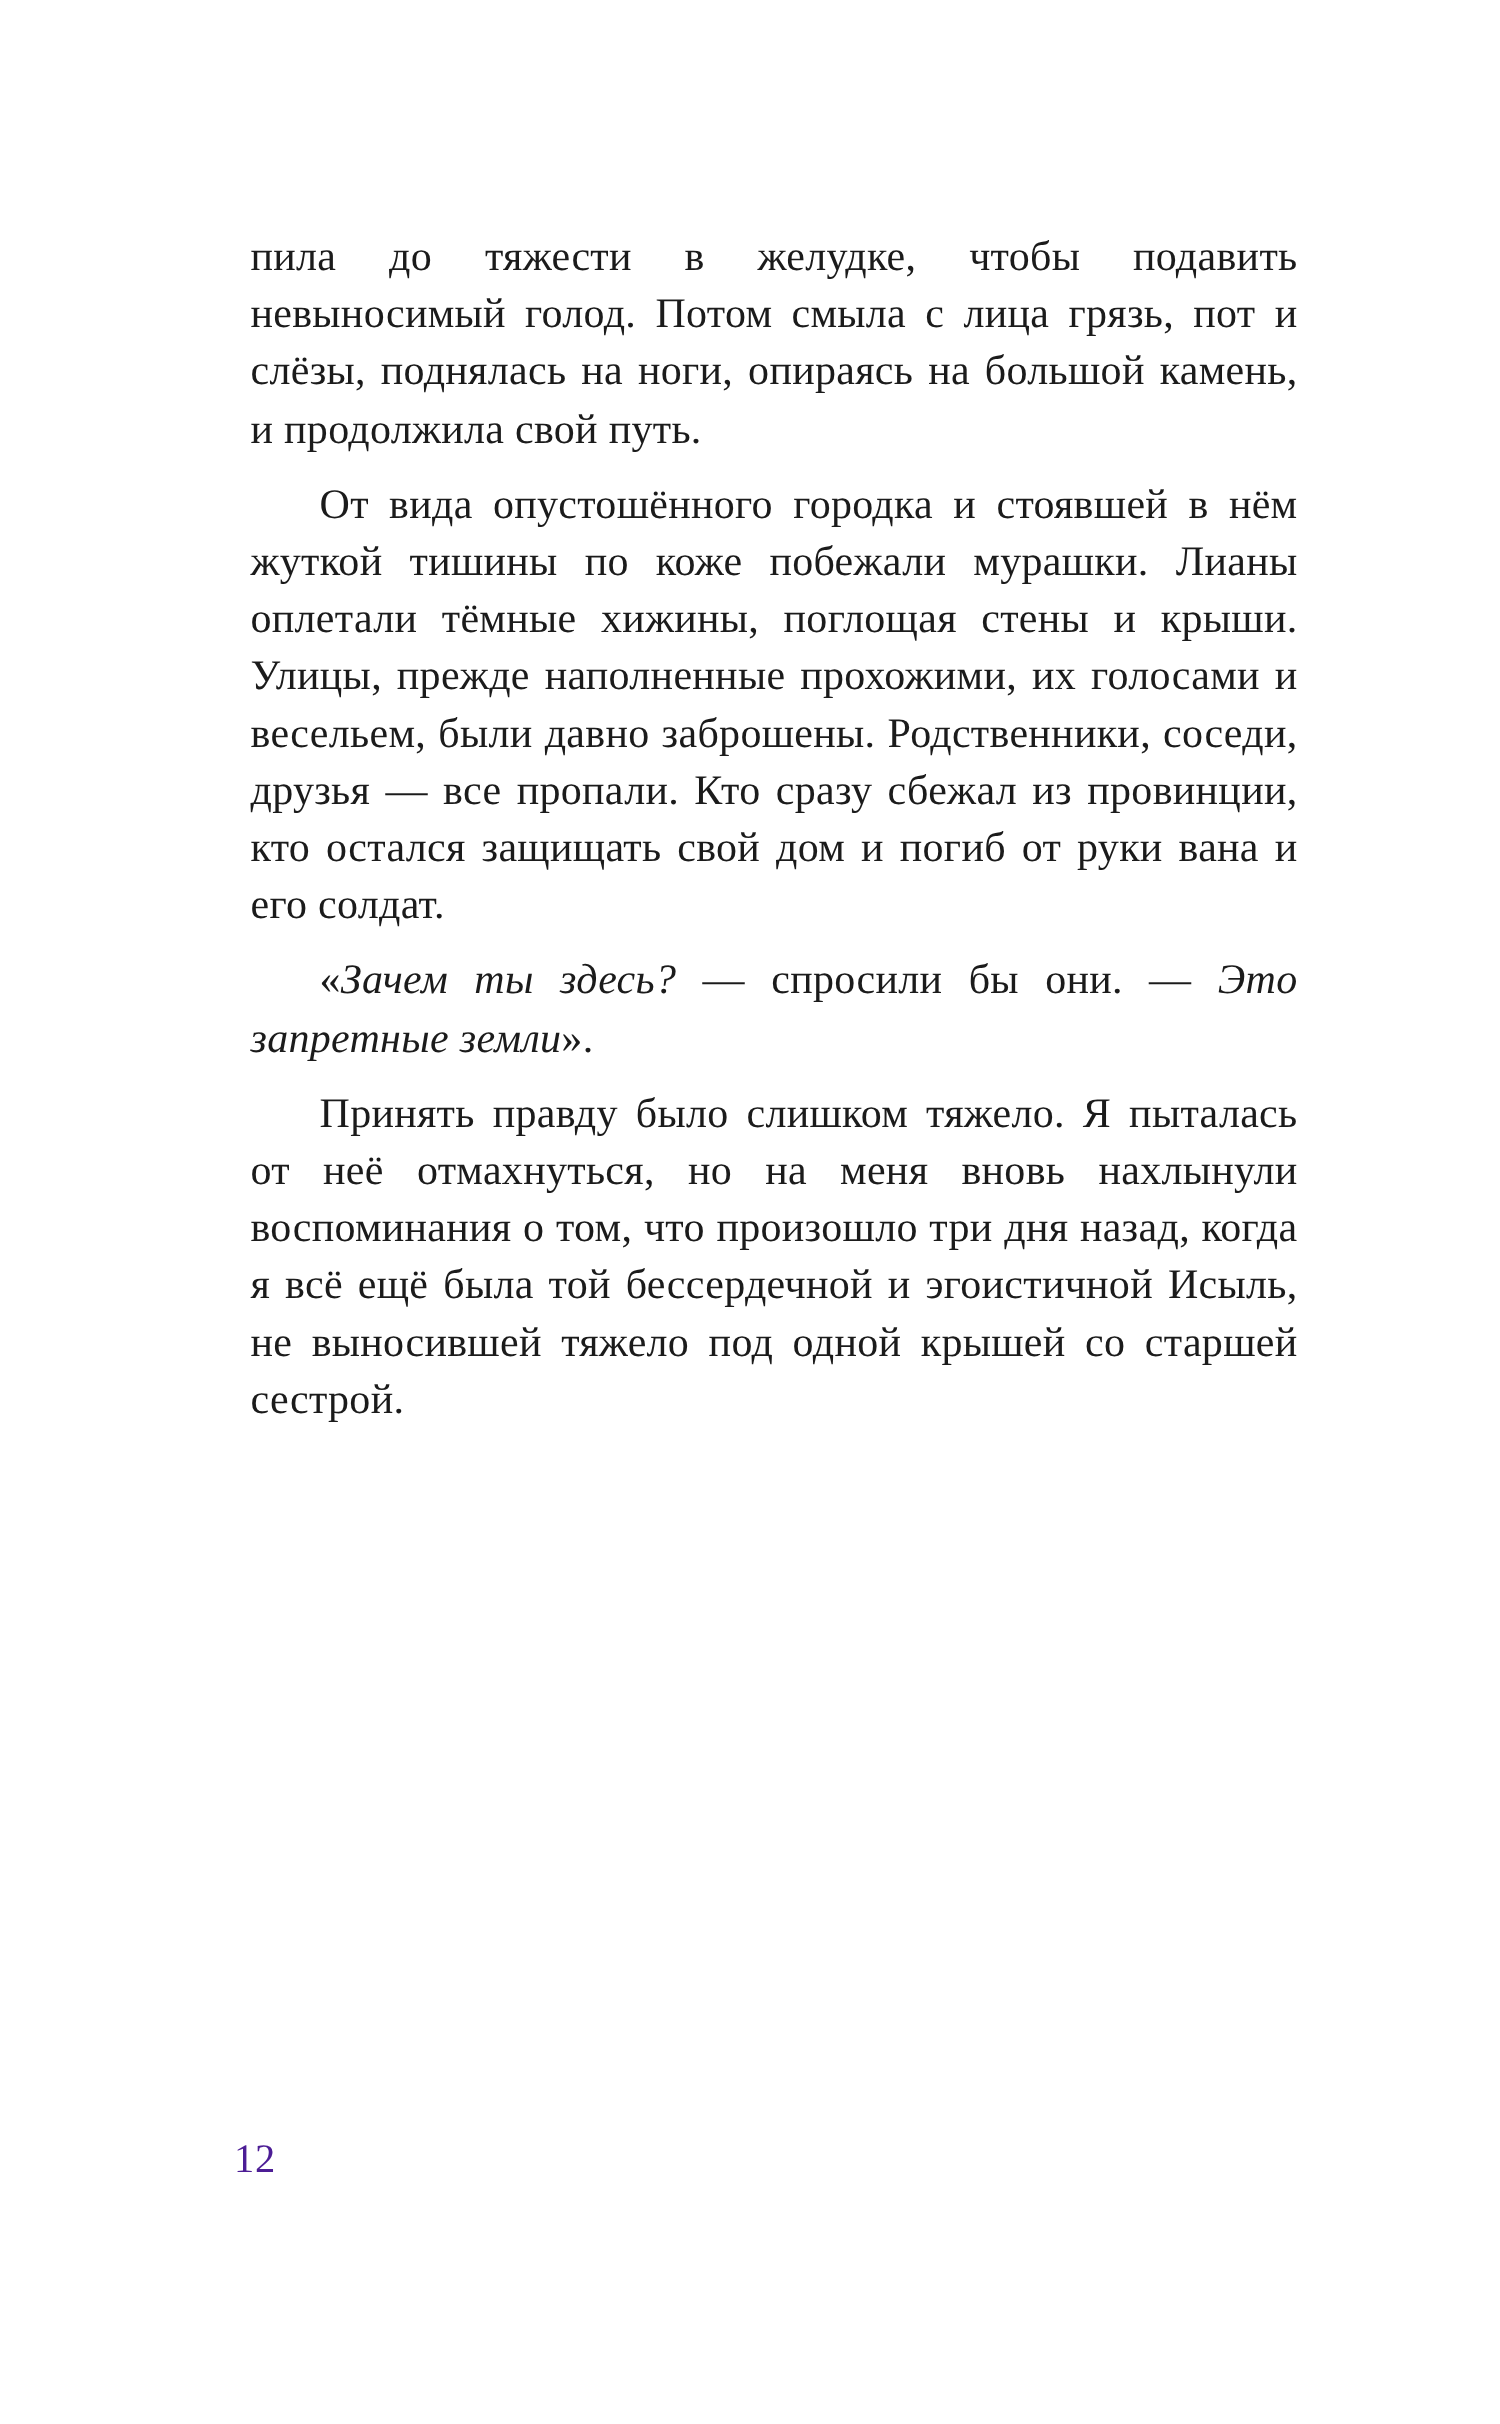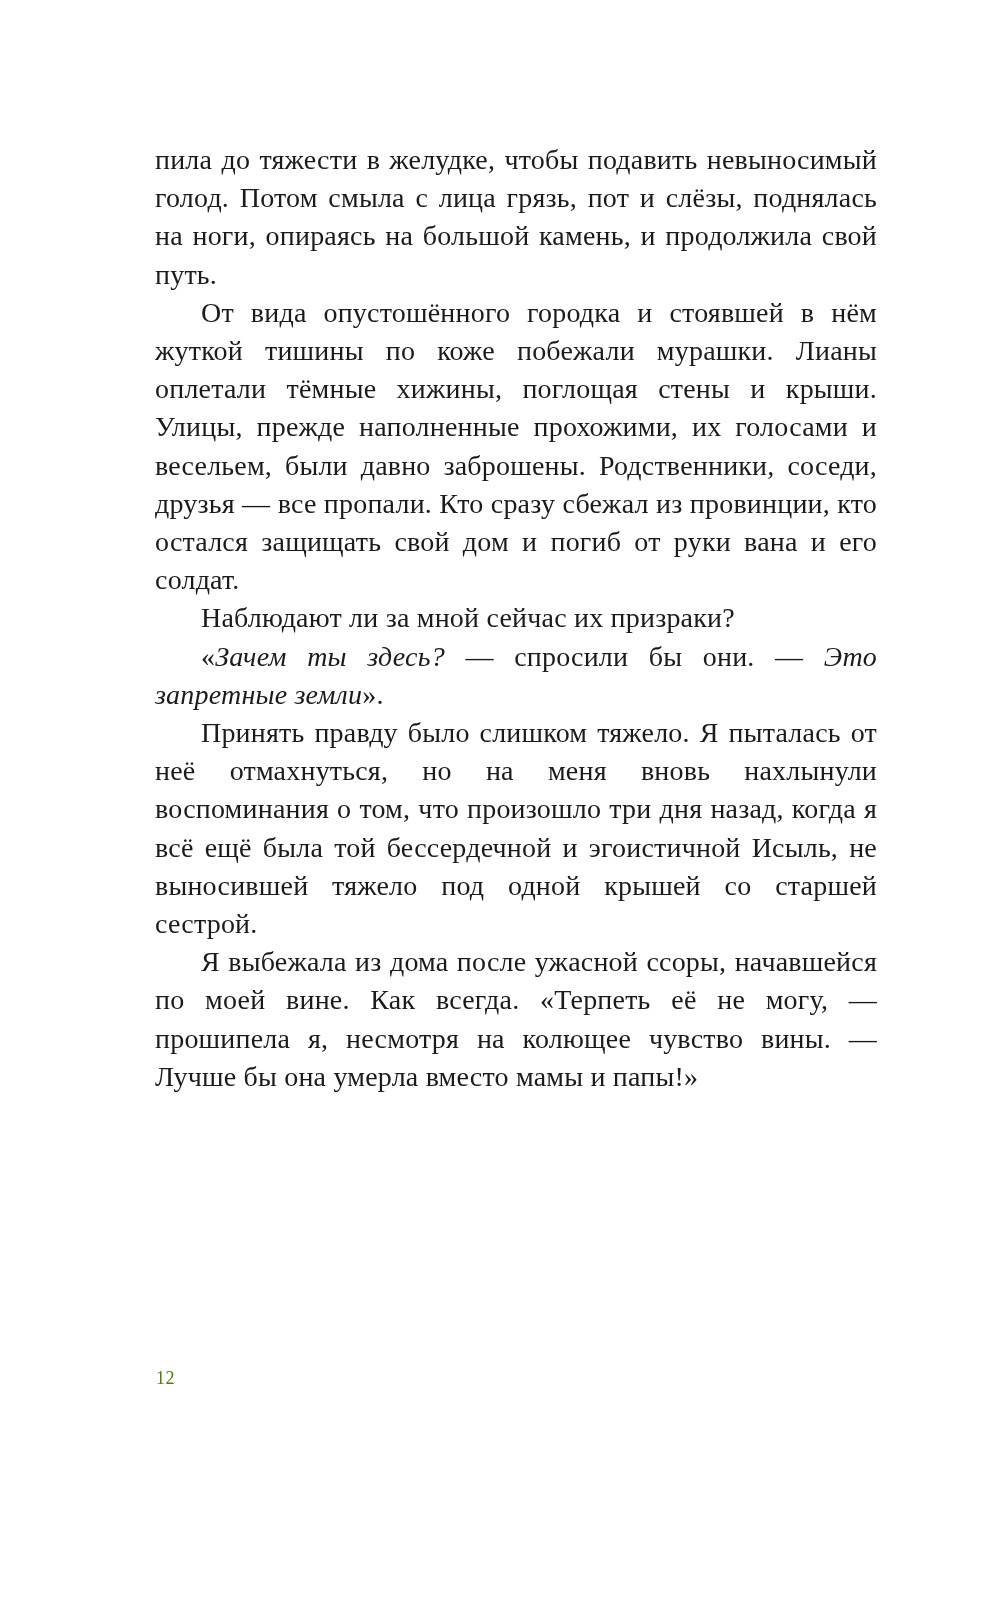--- a/index.html
+++ b/index.html
@@ -22,44 +22,42 @@
     top: 141px;
     width: 722px;
     text-align: justify;
     font-size: 28px;
     line-height: 38.2px;
     letter-spacing: 0.2px;
     hyphens: auto;
     -webkit-hyphens: auto;
   }
   .para {
-    margin: 0;
+    margin: 12px;
     text-indent: 46px;
   }
   .para.no-indent {
     text-indent: 0;
   }
   .para em {
     font-style: italic;
   }
   .page-number {
     position: absolute;
     left: 156px;
-    top: 1368px;
-    font-size: 18px;
+    top: 1424px;
+    font-size: 27px;
     letter-spacing: 0.5px;
-    color: #4d7c0f;
+    color: #4c1d95;
   }
 </style>
 </head>
 <body>
 
 <div class="page">
   <div class="text-block">
     <p class="para no-indent">пила до тяжести в желудке, чтобы подавить невыносимый голод. Потом смыла с лица грязь, пот и слёзы, поднялась на ноги, опираясь на большой камень, и продолжила свой путь.</p>
     <p class="para">От вида опустошённого городка и стоявшей в нём жуткой тишины по коже побежали мурашки. Лианы оплетали тёмные хижины, поглощая стены и крыши. Улицы, прежде наполненные прохожими, их голосами и весельем, были давно заброшены. Родственники, соседи, друзья — все пропали. Кто сразу сбежал из провинции, кто остался защищать свой дом и погиб от руки вана и его солдат.</p>
-    <p class="para">Наблюдают ли за мной сейчас их призраки?</p>
     <p class="para"><span>«</span><em>Зачем ты здесь?</em><span> — спросили бы они. — </span><em>Это запретные земли</em><span>».</span></p>
     <p class="para">Принять правду было слишком тяжело. Я пыталась от неё отмахнуться, но на меня вновь нахлынули воспоминания о том, что произошло три дня назад, когда я всё ещё была той бессердечной и эгоистичной Исыль, не выносившей тяжело под одной крышей со старшей сестрой.</p>
-    <p class="para">Я выбежала из дома после ужасной ссоры, начавшейся по моей вине. Как всегда. «Терпеть её не могу, — прошипела я, несмотря на колющее чувство вины. — Лучше бы она умерла вместо мамы и папы!»</p>
   </div>
   <div class="page-number">12</div>
 </div>
 
 </body></html>

